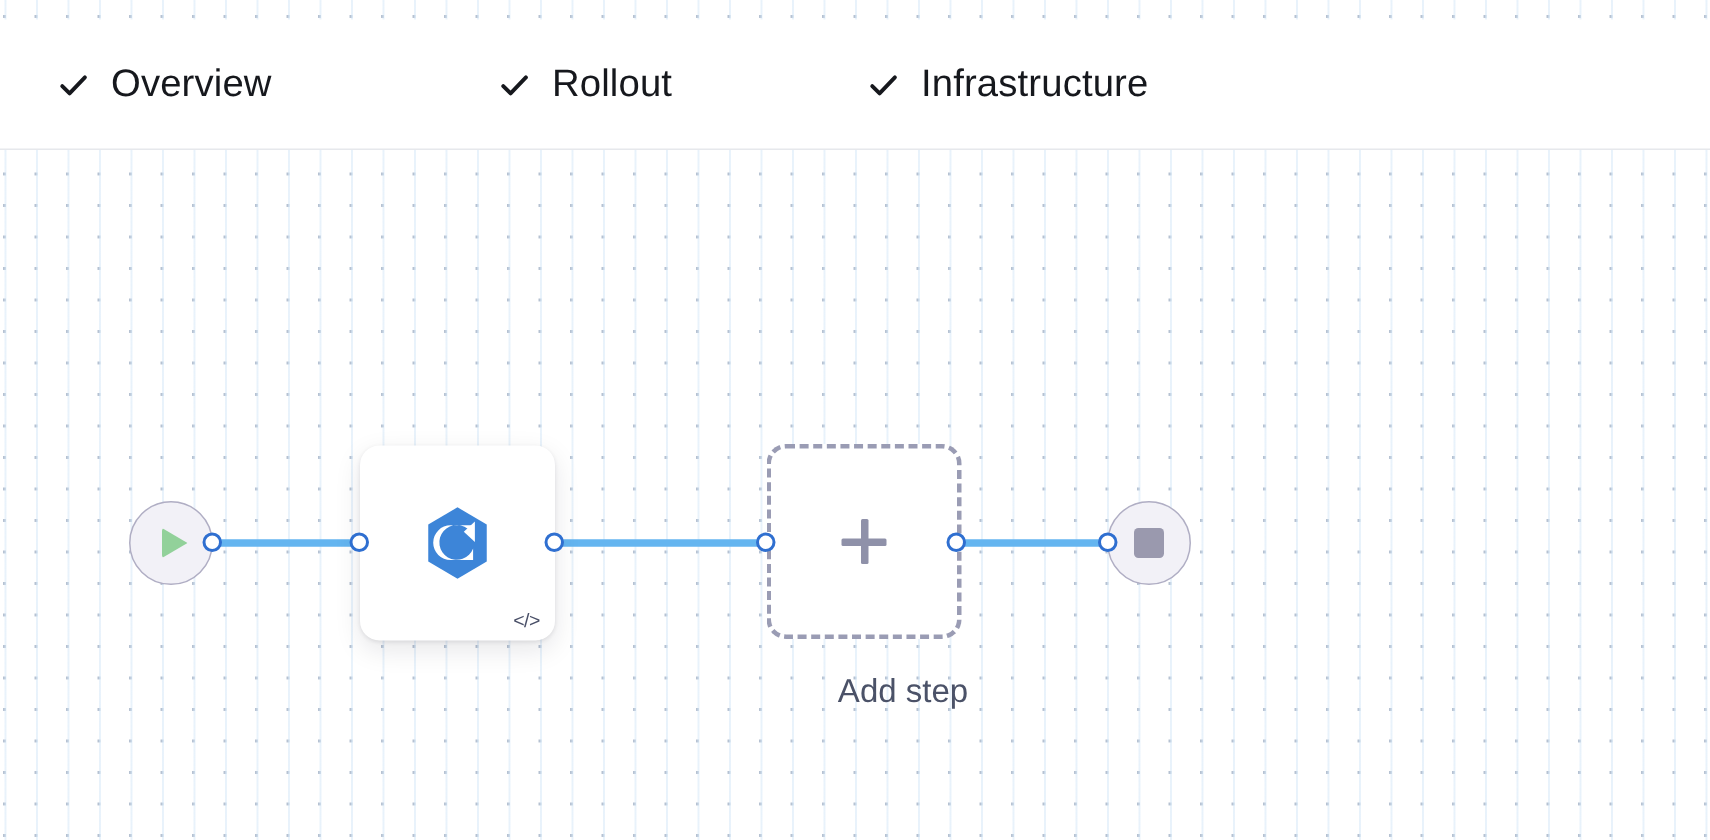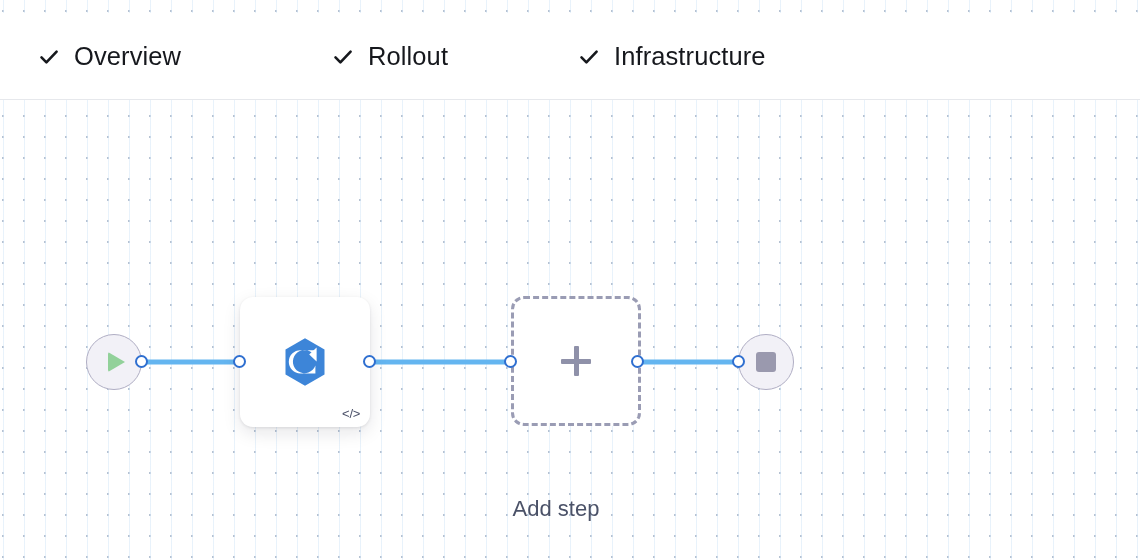--- a/index.html
+++ b/index.html
@@ -222,21 +222,21 @@
   .caption {
     position: absolute;
     text-align: center;
     font-size: 22px;
     line-height: 42px;
     color: #4b5268;
     white-space: pre-line;
     user-select: none;
   }
   .cap-rollout { left: 180px; top: 342px; width: 250px; }
-  .cap-add     { left: 446px; top: 340px; width: 220px; margin-top: 48px; }
+  .cap-add     { left: 492px; top: 340px; width: 220px; }
 </style>
 </head>
 <body>
 
 <div id="app">
 
   <div class="canvas"></div>
 
   <div class="tabbar">
 

